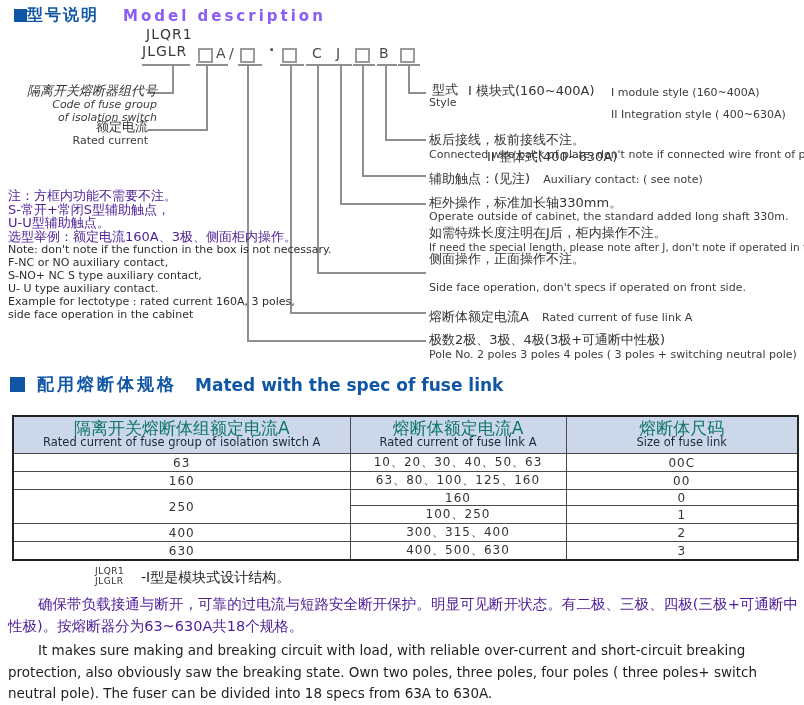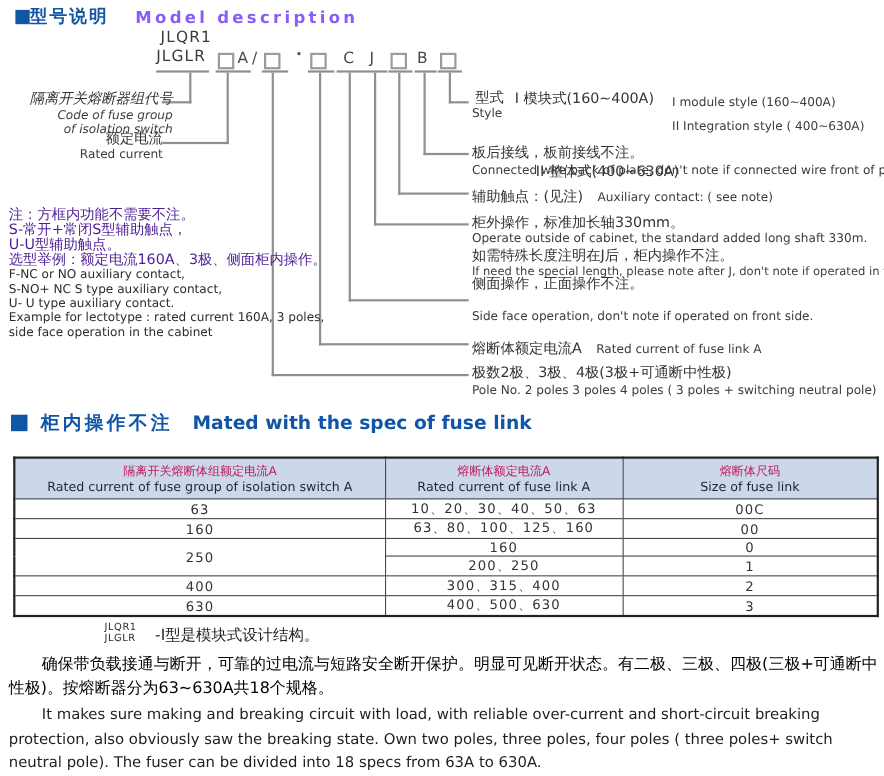--- a/index.html
+++ b/index.html
@@ -26,27 +26,27 @@
   .en10{font-size:10.5px;color:#3c3c3c;line-height:12px;white-space:nowrap;}
   .rlbl{left:429px;}
   .lblock{text-align:right;}
   .note-zh{font-size:13px;color:#4c1d95;line-height:13.6px;white-space:nowrap;}
   .note-en{font-size:11px;color:#2e2e2e;line-height:13px;white-space:nowrap;}
   
   table.spec{position:absolute;left:12px;top:415px;width:785px;border-collapse:collapse;table-layout:fixed;
              border:2px solid #222;}
   table.spec th,table.spec td{border:1px solid #4a4a4a;text-align:center;vertical-align:middle;padding:0;}
   table.spec th{background:#ccd7e9;font-weight:normal;height:36px;}
-  .th-zh{font-size:11px;color:#be185d;line-height:15px;}
+  .th-zh{font-size:17px;color:#0f766e;line-height:15px;}
   .th-en{font-size:11.5px;color:#1b2a3a;line-height:13px;}
   table.spec td{height:15px;font-size:12px;color:#333;letter-spacing:1px;}
   
   .fmodel{font-size:9px;color:#2e2e2e;line-height:9.5px;letter-spacing:0.5px;}
   .fsuffix{font-size:14px;color:#1f1f1f;white-space:nowrap;}
-  .para-zh{font-size:14.5px;color:#000000;line-height:22px;text-indent:30px;text-align:justify;}
+  .para-zh{font-size:14.5px;color:#4c1d95;line-height:22px;text-indent:30px;text-align:justify;}
   .para-en{font-size:13.5px;color:#1f1f1f;line-height:21.5px;text-indent:30px;}
 </style>
 </head>
 <body>
 
 <div class="page">
 
   <div class="abs sec-head" style="left:14px;top:5px;">
     <span class="bullet"></span>
     <span class="sec1-zh">型号说明</span>
@@ -106,20 +106,21 @@
   <div class="abs lblock" style="left:0px;top:120px;width:148px;">
     <div class="zh13">额定电流</div>
     <div class="en11">Rated current</div>
   </div>
 
   <div class="abs" style="left:8px;top:189px;">
     <div class="note-zh">注：方框内功能不需要不注。</div>
     <div class="note-zh">S-常开+常闭S型辅助触点，</div>
     <div class="note-zh">U-U型辅助触点。</div>
     <div class="note-zh">选型举例：额定电流160A、3极、侧面柜内操作。</div>
+    <div class="note-en">Note: don't note if the function in the box is not necessary.</div>
     <div class="note-en">F-NC or NO auxiliary contact,</div>
     <div class="note-en">S-NO+ NC S type auxiliary contact,</div>
     <div class="note-en">U- U type auxiliary contact.</div>
     <div class="note-en">Example for lectotype : rated current 160A, 3 poles,</div>
     <div class="note-en">side face operation in the cabinet</div>
   </div>
 
   <div class="abs zh13" style="left:432px;top:83px;">型式</div>
   <div class="abs en11" style="left:429px;top:96px;">Style</div>
   <div class="abs zh13" style="left:468px;top:84px;">I 模块式(160~400A)</div>
@@ -134,33 +135,33 @@
     <span class="zh13">辅助触点：(见注)</span>
     <span class="en11" style="margin-left:8px;">Auxiliary contact: ( see note)</span>
   </div>
 
   <div class="abs zh13 rlbl" style="top:196px;">柜外操作，标准加长轴330mm。</div>
   <div class="abs en11 rlbl" style="top:210px;">Operate outside of cabinet, the standard added long shaft 330m.</div>
   <div class="abs zh13 rlbl" style="top:226px;">如需特殊长度注明在J后，柜内操作不注。</div>
   <div class="abs en10 rlbl" style="top:241px;">If need the special length, please note after J, don't note if operated in the cabinet.</div>
 
   <div class="abs zh13 rlbl" style="top:252px;">侧面操作，正面操作不注。</div>
-  <div class="abs en11 rlbl" style="top:281px;">Side face operation, don't note if operated on front side.</div>
+  <div class="abs en11 rlbl" style="top:281px;">Side face operation, don't specs if operated on front side.</div>
 
   <div class="abs rlbl" style="top:306px;white-space:nowrap;">
     <span class="zh13">熔断体额定电流A</span>
     <span class="en11" style="margin-left:8px;">Rated current of fuse link A</span>
   </div>
 
   <div class="abs zh13 rlbl" style="top:333px;">极数2极、3极、4极(3极+可通断中性极)</div>
   <div class="abs en11 rlbl" style="top:348px;">Pole No. 2 poles  3 poles  4 poles ( 3 poles + switching neutral pole)</div>
 
   <div class="abs sec-head" style="left:10px;top:373px;">
     <span class="bullet2"></span>
-    <span class="sec2-zh">柜内操作不注</span>
+    <span class="sec2-zh">配用熔断体规格</span>
     <span class="sec2-en">Mated with the spec of fuse link</span>
   </div>
 
   <table class="spec">
     <colgroup>
         <col style="width:337px">
         <col style="width:216px">
         <col style="width:232px">
       </colgroup>
     <tbody>
@@ -187,21 +188,21 @@
       <td>160</td>
       <td>63、80、100、125、160</td>
       <td>00</td>
     </tr>
     <tr>
       <td rowspan="2">250</td>
       <td>160</td>
       <td>0</td>
     </tr>
     <tr>
-      <td>200、250</td>
+      <td>100、250</td>
       <td>1</td>
     </tr>
     <tr>
       <td>400</td>
       <td>300、315、400</td>
       <td>2</td>
     </tr>
     <tr>
       <td>630</td>
       <td>400、500、630</td>

